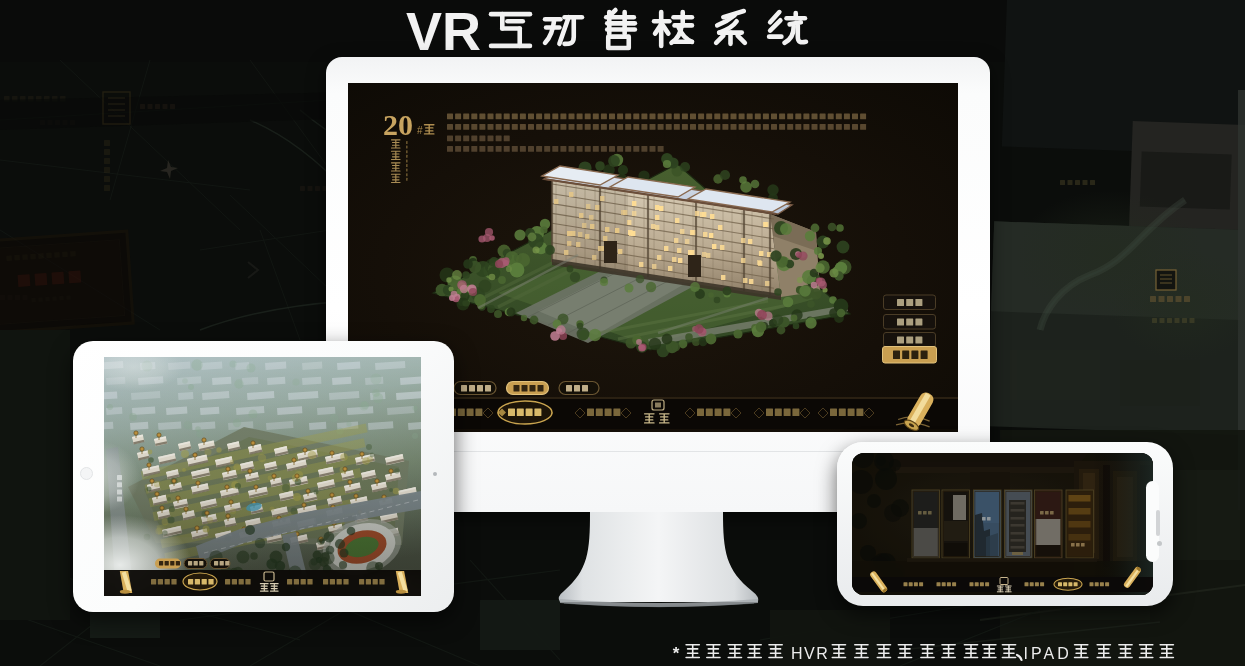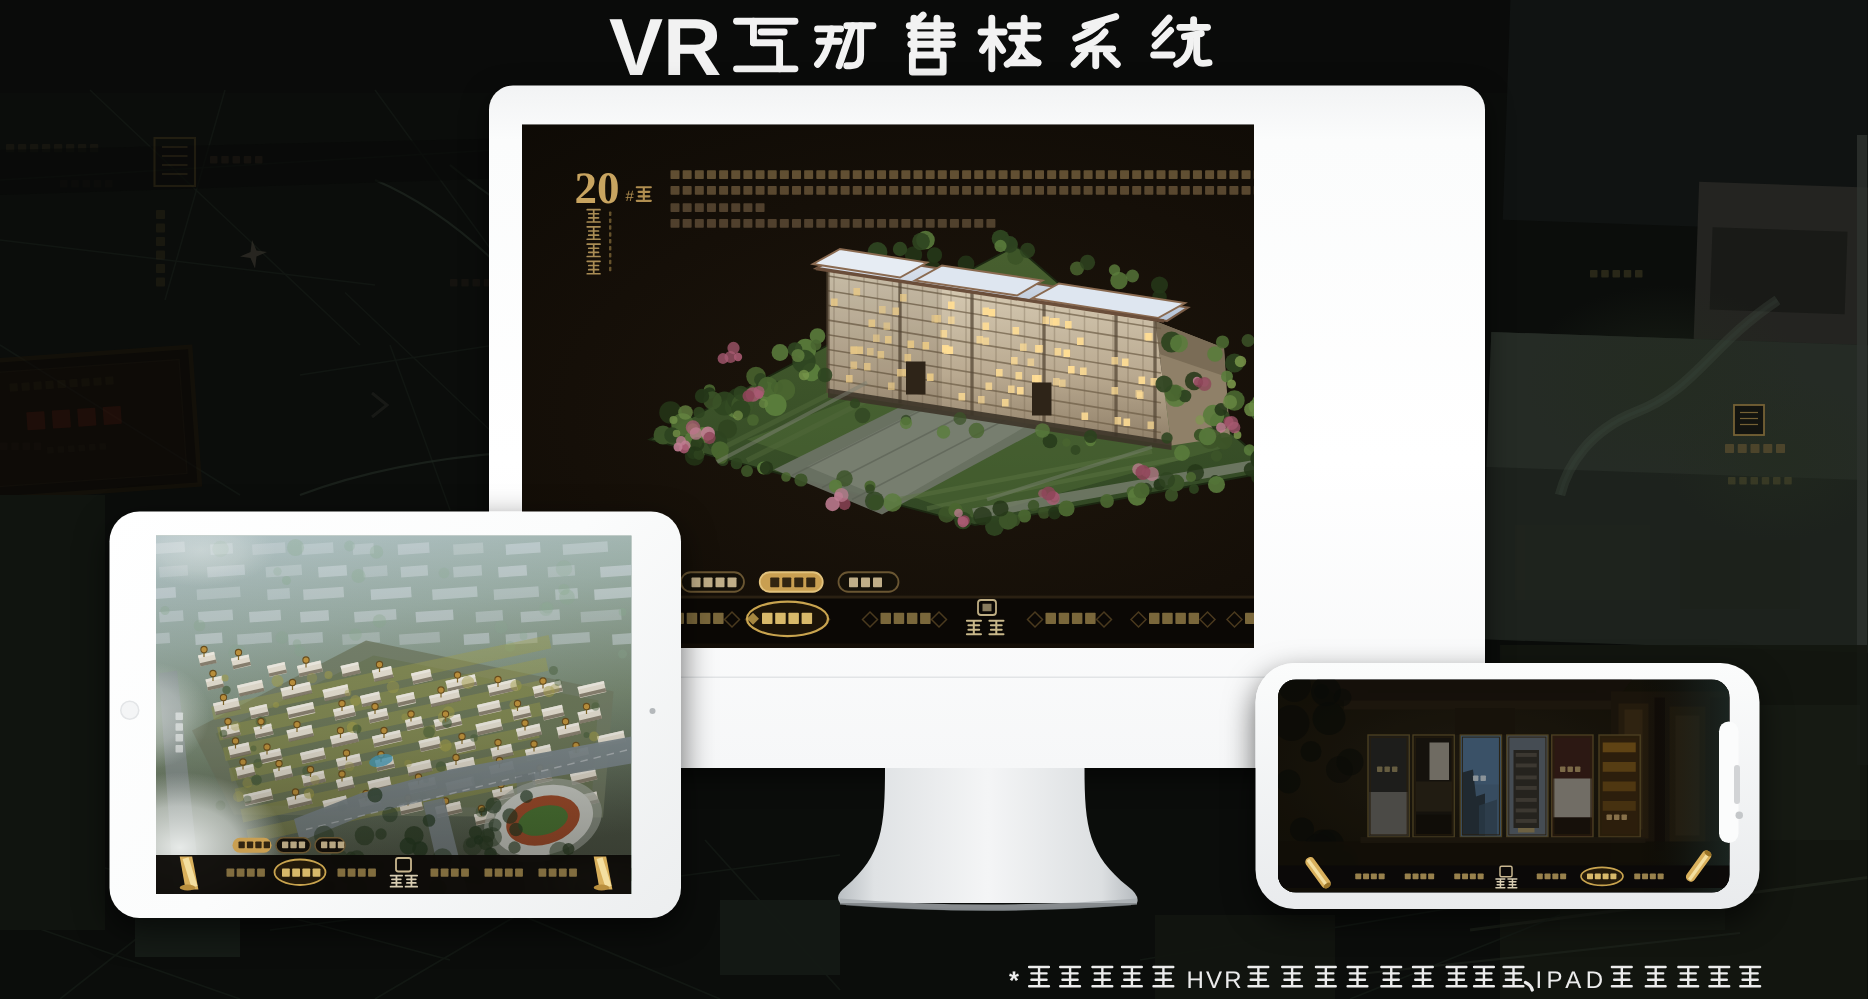--- a/index.html
+++ b/index.html
@@ -226,21 +226,21 @@
       <path d="M24,15l11,-2"></path>
       <path d="M28,17c0,7 -3,13 -9,16"></path>
       <path d="M32,16v11c0,6 3,6 8,5"></path>
     </g>
   </svg>
 
 <div class="abs" style="left:326px;top:57px;width:664px;height:455px;border-radius:16px;background:linear-gradient(180deg,#f2f3f4 0%,#fbfcfc 8%,#ffffff 55%,#f6f7f8 100%);box-shadow:0 6px 18px rgba(0,0,0,0.55);">
 
   <div class="abs" style="left:2px;top:394px;width:660px;height:1px;background:#e2e4e6;"></div>
 
-  <div class="abs" style="left:22px;top:26px;width:488px;height:349px;background:#130f0a;overflow:hidden;">
+  <div class="abs" style="left:22px;top:26px;width:610px;height:349px;background:#130f0a;overflow:hidden;">
 <svg class="abs" style="left:0;top:0" width="614" height="349" viewBox="0 0 614 349">
         <defs>
           <radialGradient id="mglow" cx="0.48" cy="0.55" r="0.78">
             <stop offset="0" stop-color="#1e160c"></stop>
             <stop offset="0.55" stop-color="#150f08"></stop>
             <stop offset="1" stop-color="#0d0a05"></stop>
           </radialGradient>
           <linearGradient id="plotg" x1="0" y1="0" x2="0" y2="1">
             <stop offset="0" stop-color="#48602f"></stop>
             <stop offset="1" stop-color="#314724"></stop>

